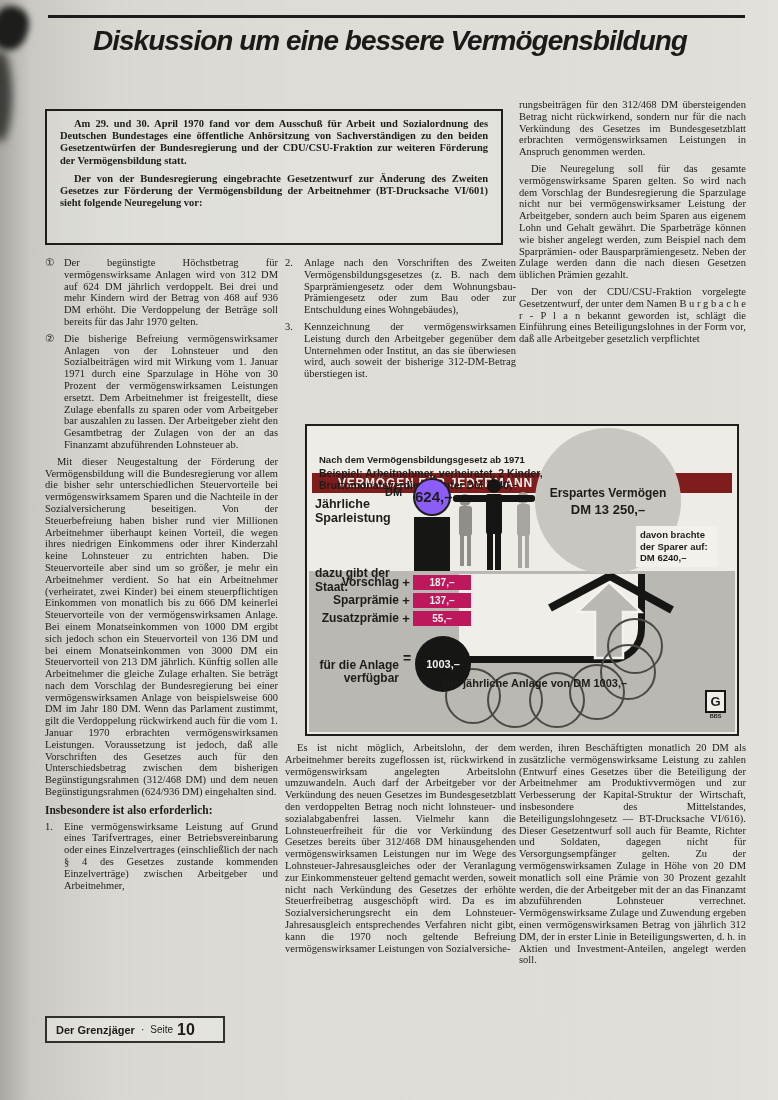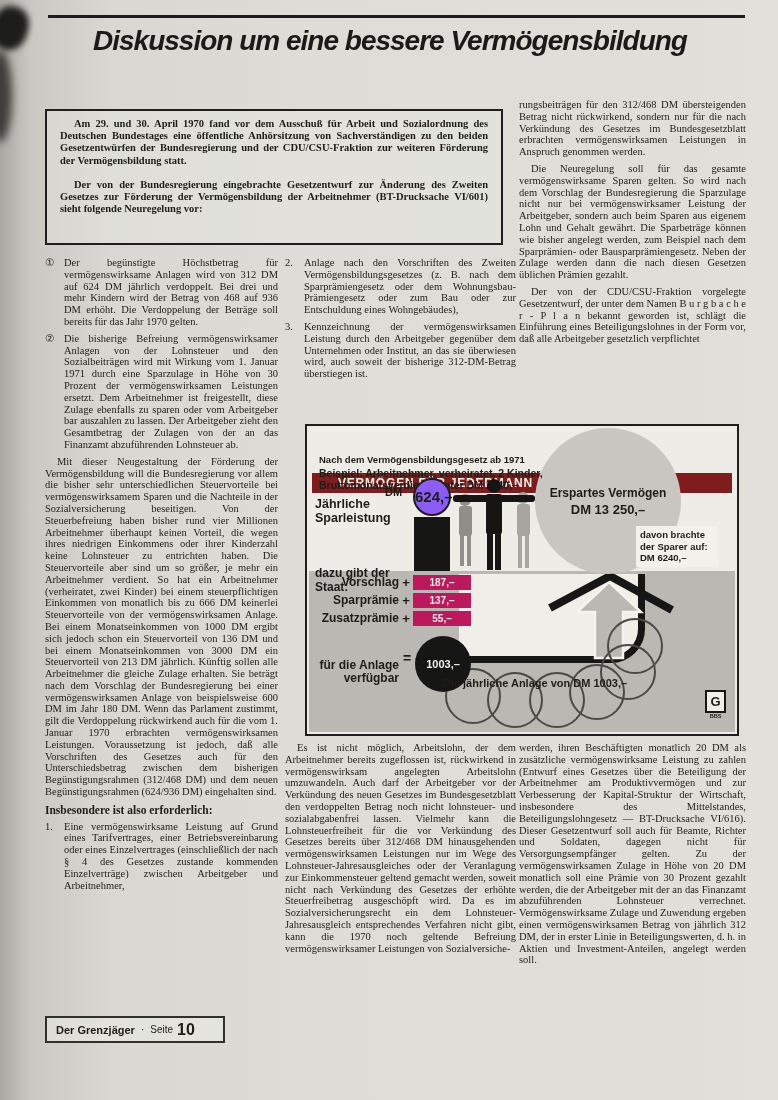--- a/index.html
+++ b/index.html
@@ -15,21 +15,21 @@
   .blob2{left:-12px;top:50px;width:24px;height:92px;background:#2b2b28;border-radius:50%;filter:blur(4px);opacity:.85;}
   .top-rule{left:48px;top:15px;width:697px;height:3px;background:#1c1c1a;}
   
   .title{left:60px;top:25px;width:660px;text-align:center;white-space:nowrap;
     font-family:"Liberation Sans",sans-serif;font-weight:bold;font-style:italic;
     font-size:28px;letter-spacing:-1px;color:#1b1a18;}
   
   .intro-box{left:45px;top:109px;width:428px;height:118px;border:2px solid #1f1e1c;
     padding:7px 13px;background:rgba(235,234,228,.35);overflow:hidden;}
   .intro-box p{margin:0;font-weight:bold;font-size:10.5px;line-height:12.2px;text-align:justify;text-indent:14px;}
-  .intro-box p + p{margin-top:12px;}
+  .intro-box p + p{margin-top:6px;}
   
   .col{font-size:10.5px;line-height:11.8px;text-align:justify;}
   .col p{margin:0;}
   .col p + p, .col .hang + .hang, .col .hang + p{margin-top:5px;}
   .indent{text-indent:12px;}
   .col-left{left:45px;top:257px;width:233px;height:762px;overflow:hidden;}
   .col-mid-top{left:285px;top:257px;width:231px;height:180px;overflow:hidden;}
   .col-right-top{left:519px;top:99px;width:227px;height:352px;overflow:hidden;}
   .col-mid-bot{left:285px;top:742px;width:231px;height:308px;overflow:hidden;}
   .col-right-bot{left:519px;top:742px;width:227px;height:300px;overflow:hidden;}

